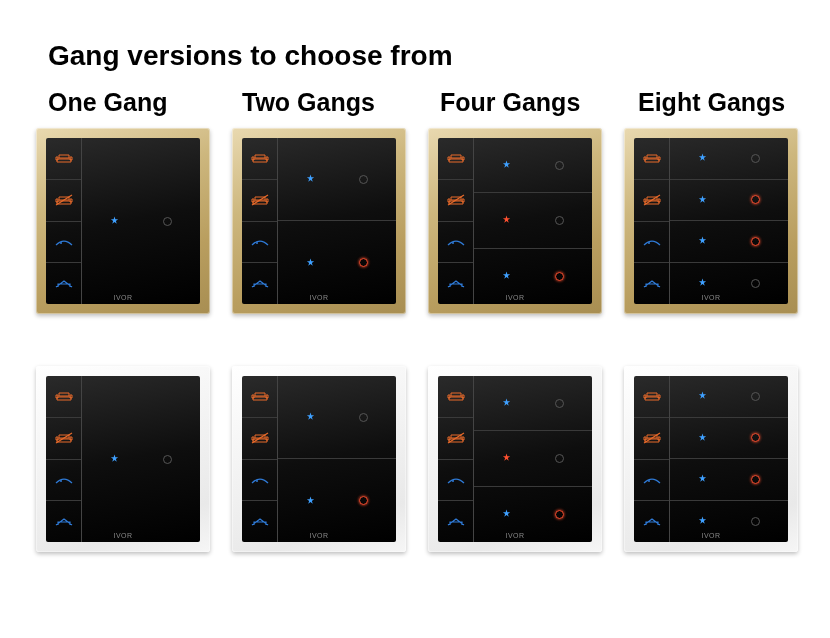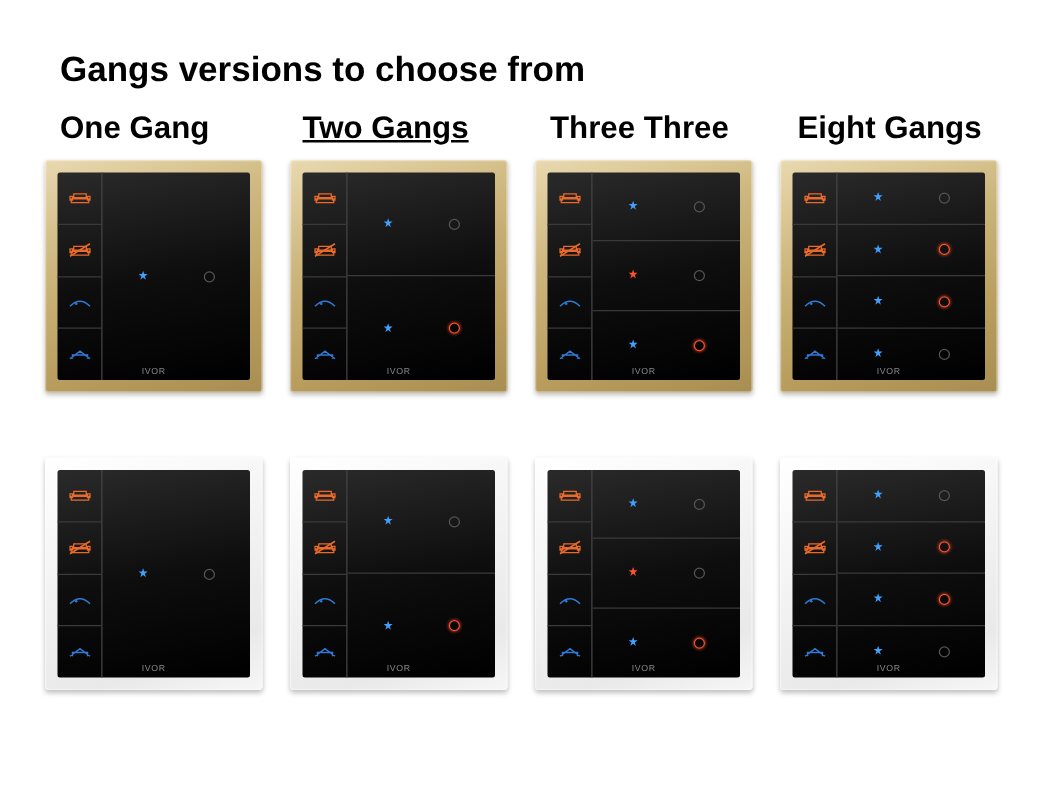--- a/index.html
+++ b/index.html
@@ -25,21 +25,21 @@
     width: 830px;
     display: flex;
   }
   .col-label {
     font-size: 25px;
     font-weight: bold;
     color: #000;
     text-align: left;
   }
   .cl1 { position: absolute; left: 48px; }
-  .cl2 { position: absolute; left: 242px; text-decoration: underline; }
+  .cl2 { position: absolute; left: 242px; }
   .cl3 { position: absolute; left: 440px; }
   .cl4 { position: absolute; left: 638px; }
 
   .grid {
     position: absolute;
     top: 128px;
     left: 36px;
     width: 780px;
   }
   .row { display: flex; gap: 22px; margin-bottom: 52px; }
@@ -128,26 +128,26 @@
 
   
   .g1 .touch-area { grid-template-rows: 1fr; }
   .g2 .touch-area { grid-template-rows: 1fr 1fr; }
   .g3 .touch-area { grid-template-rows: 1fr 1fr 1fr; }
   .g4 .touch-area { grid-template-rows: 1fr 1fr 1fr 1fr; }
 </style>
 </head>
 <body>
 
-<div class="title">Gangs versions to choose from</div>
+<div class="title">Gang versions to choose from</div>
 
 <div class="col-labels">
   <div class="col-label cl1">One Gang</div>
   <div class="col-label cl2">Two Gangs</div>
-  <div class="col-label cl3">Three Three</div>
+  <div class="col-label cl3">Four Gangs</div>
   <div class="col-label cl4">Eight Gangs</div>
 </div>
 
 <div class="grid">
   <div class="row" id="row-0">
       <div class="panel gold g1">
     <div class="inner">
       <div class="sidebar">
             <div class="scene">
               <svg viewBox="0 0 18 12">

